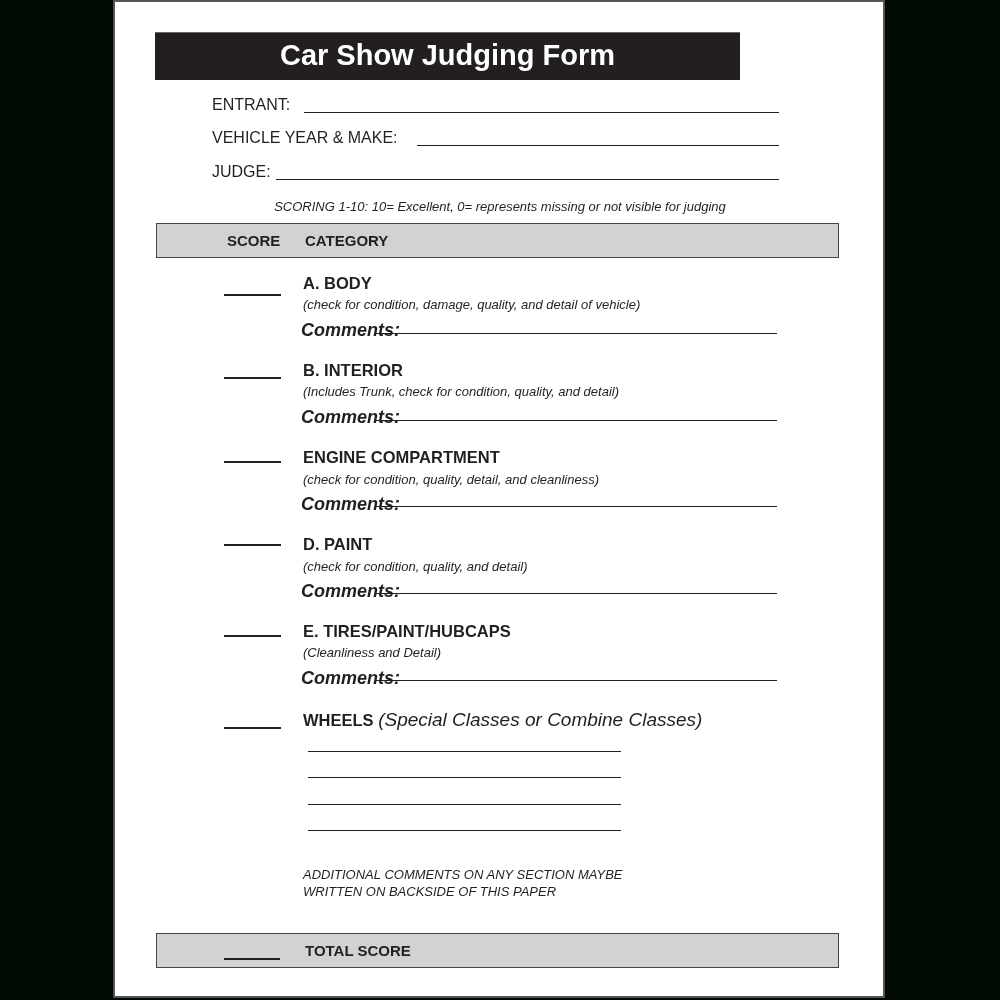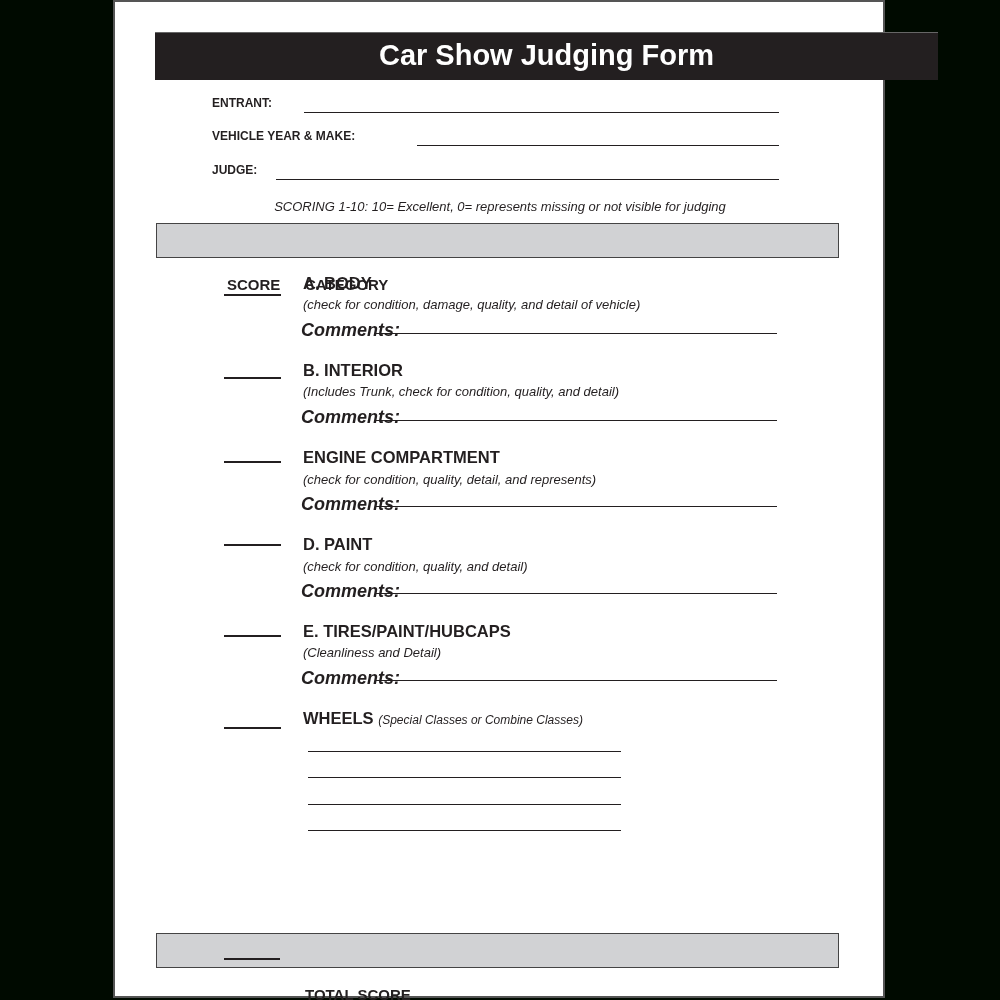--- a/index.html
+++ b/index.html
@@ -1,30 +1,30 @@
 <!DOCTYPE html>
 <html><head>
 <meta charset="utf-8">
 <style>
   html, body { margin:0; padding:0; }
   body { width:1000px; height:1000px; background:#000a00; position:relative; overflow:hidden; font-family:"Liberation Sans", sans-serif; color:#231f20; }
   .page { position:absolute; left:113px; top:0; width:772px; height:998px; background:#fff; border:2px solid #555; border-top:2px solid #555; box-sizing:border-box; }
-  .title-bar { position:absolute; left:155px; top:32px; width:783px; height:47px; background:#231f20; color:#fff; text-align:center; font-weight:bold; font-size:29px; line-height:45px; border-top:1px solid #666; }
-  .field { position:absolute; left:212px; font-weight:bold; font-size:12px; white-space:nowrap; }
+  .title-bar { position:absolute; left:155px; top:32px; width:585px; height:47px; background:#231f20; color:#fff; text-align:center; font-weight:bold; font-size:29px; line-height:45px; border-top:1px solid #666; }
+  .field { position:absolute; left:212px; font-weight:normal; font-size:16px; white-space:nowrap; }
   .fline { position:absolute; height:0; border-bottom:1.5px solid #231f20; }
   .scoring-note { position:absolute; left:0; width:1000px; text-align:center; top:199px; font-size:13px; font-style:italic; }
   .gray-bar { position:absolute; left:156px; width:683px; background:#d1d2d4; border:1.5px solid #444; box-sizing:border-box; }
-  .hdr { position:absolute; font-weight:bold; font-size:15px;margin-top:44px; }
+  .hdr { position:absolute; font-weight:bold; font-size:15px; }
   .score-line { position:absolute; left:224px; width:57px; height:0; border-bottom:2px solid #231f20; }
   .cat-title { position:absolute; left:303px; font-weight:bold; font-size:16.5px; white-space:nowrap; }
   .cat-desc { position:absolute; left:303px; font-style:italic; font-size:13px; white-space:nowrap; }
   .comments-label { position:absolute; left:301px; font-style:italic; font-size:18px;font-weight:bold; }
   .comments-line { position:absolute; left:375px; width:402px; height:0; border-bottom:1.2px solid #231f20; }
   .bonus-line { position:absolute; left:308px; width:313px; height:0; border-bottom:1.2px solid #231f20; }
-  .bonus-sub { font-weight:normal; font-style:italic; font-size:12px; }
+  .bonus-sub { font-weight:normal; font-style:italic; font-size:19px; }
   .footnote { position:absolute; left:303px; top:866px; font-style:italic; font-size:13px; line-height:17px; }
 </style>
 </head>
 <body>
 
 <div class="page"></div>
 
 <div class="title-bar">Car Show Judging Form</div>
 
 <div class="field" style="top:96px;">ENTRANT:</div>
@@ -49,21 +49,21 @@
 <div class="comments-line" style="top:333px;"></div>
 
 <div class="score-line" style="top:377px;"></div>
 <div class="cat-title" style="top:361px;">B. INTERIOR</div>
 <div class="cat-desc" style="top:384px;">(Includes Trunk, check for condition, quality, and detail)</div>
 <div class="comments-label" style="top:407px;">Comments:</div>
 <div class="comments-line" style="top:420px;"></div>
 
 <div class="score-line" style="top:461px;"></div>
 <div class="cat-title" style="top:448px;">ENGINE COMPARTMENT</div>
-<div class="cat-desc" style="top:472px;">(check for condition, quality, detail, and represents)</div>
+<div class="cat-desc" style="top:472px;">(check for condition, quality, detail, and cleanliness)</div>
 <div class="comments-label" style="top:494px;">Comments:</div>
 <div class="comments-line" style="top:506px;"></div>
 
 <div class="score-line" style="top:544px;"></div>
 <div class="cat-title" style="top:535px;">D. PAINT</div>
 <div class="cat-desc" style="top:559px;">(check for condition, quality, and detail)</div>
 <div class="comments-label" style="top:581px;">Comments:</div>
 <div class="comments-line" style="top:593px;"></div>
 
 <div class="score-line" style="top:635px;"></div>
@@ -76,17 +76,19 @@
 <div class="cat-title" style="top:709px;">
   <span>WHEELS</span>
   <span class="bonus-sub">(Special Classes or Combine Classes)</span>
 </div>
 <div class="bonus-line" style="top:751px;"></div>
 <div class="bonus-line" style="top:777px;"></div>
 <div class="bonus-line" style="top:804px;"></div>
 <div class="bonus-line" style="top:830px;"></div>
 
 <div class="footnote">
+  <div>ADDITIONAL COMMENTS ON ANY SECTION MAYBE</div>
+  <div>WRITTEN ON BACKSIDE OF THIS PAPER</div>
 </div>
 
 <div class="gray-bar" style="top:933px; height:35px;"></div>
 <div class="score-line" style="top:958px; width:56px;"></div>
 <div class="hdr" style="left:305px; top:942px;">TOTAL SCORE</div>
 
 </body></html>

